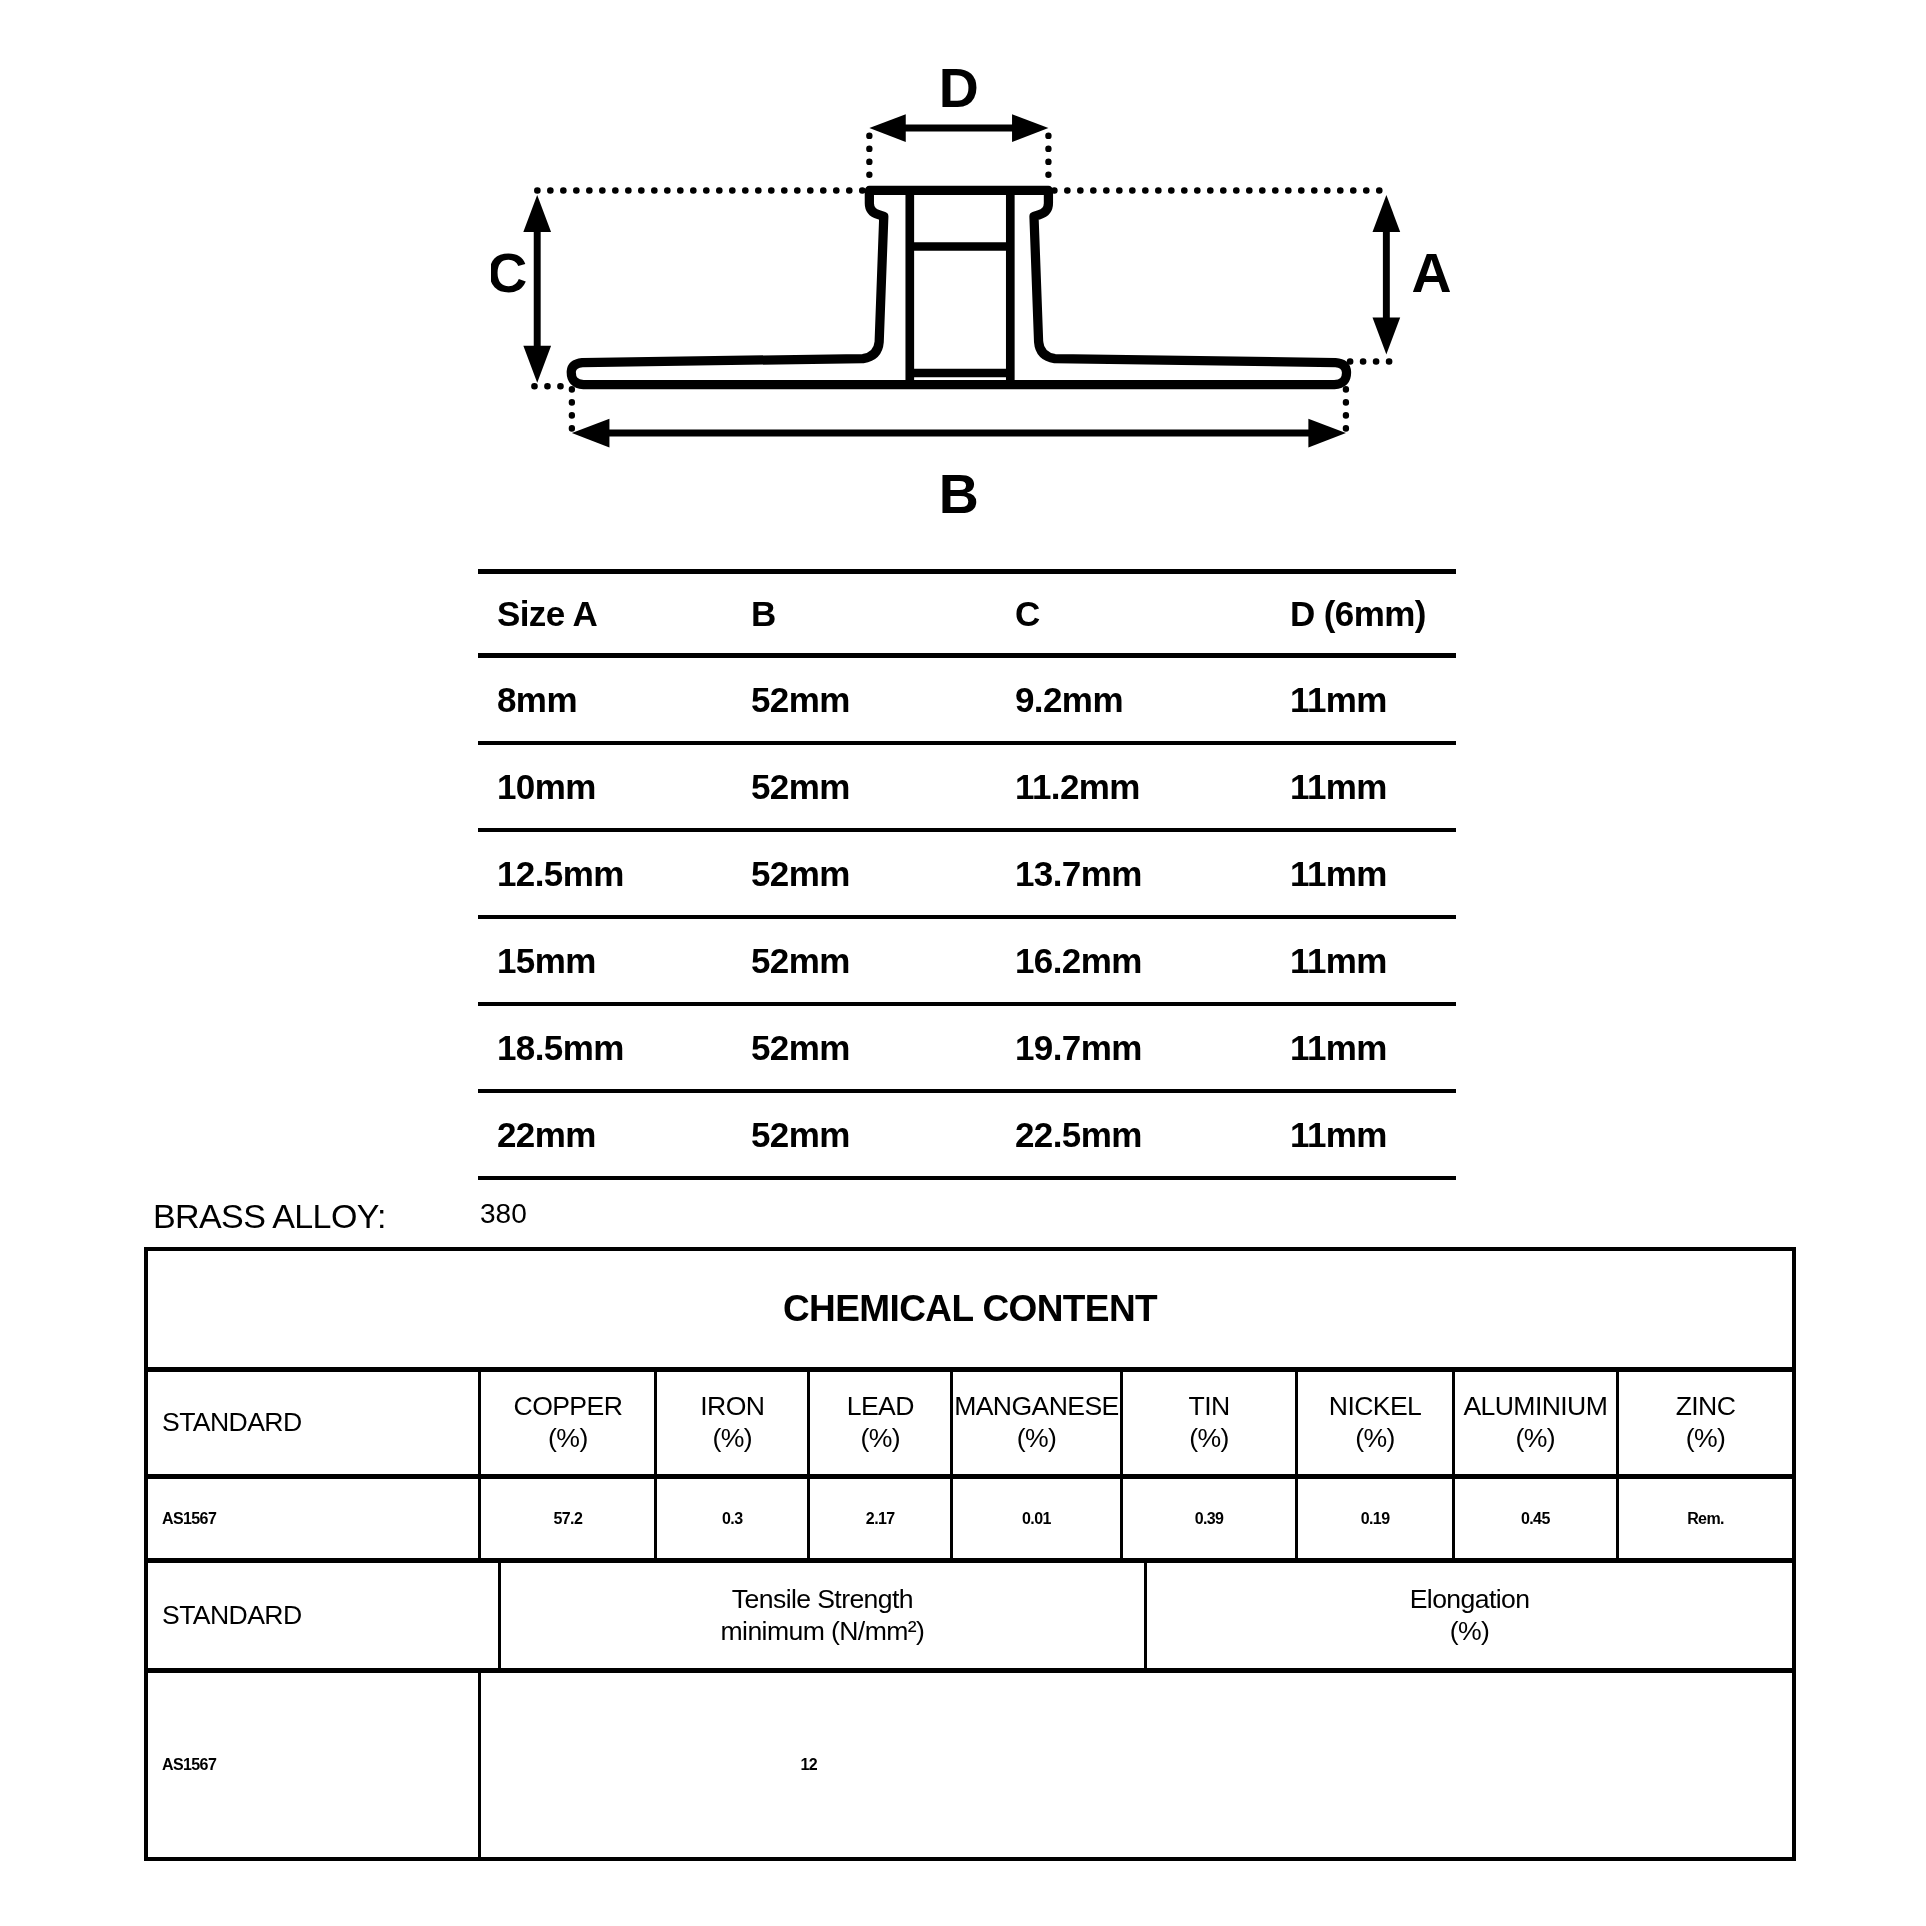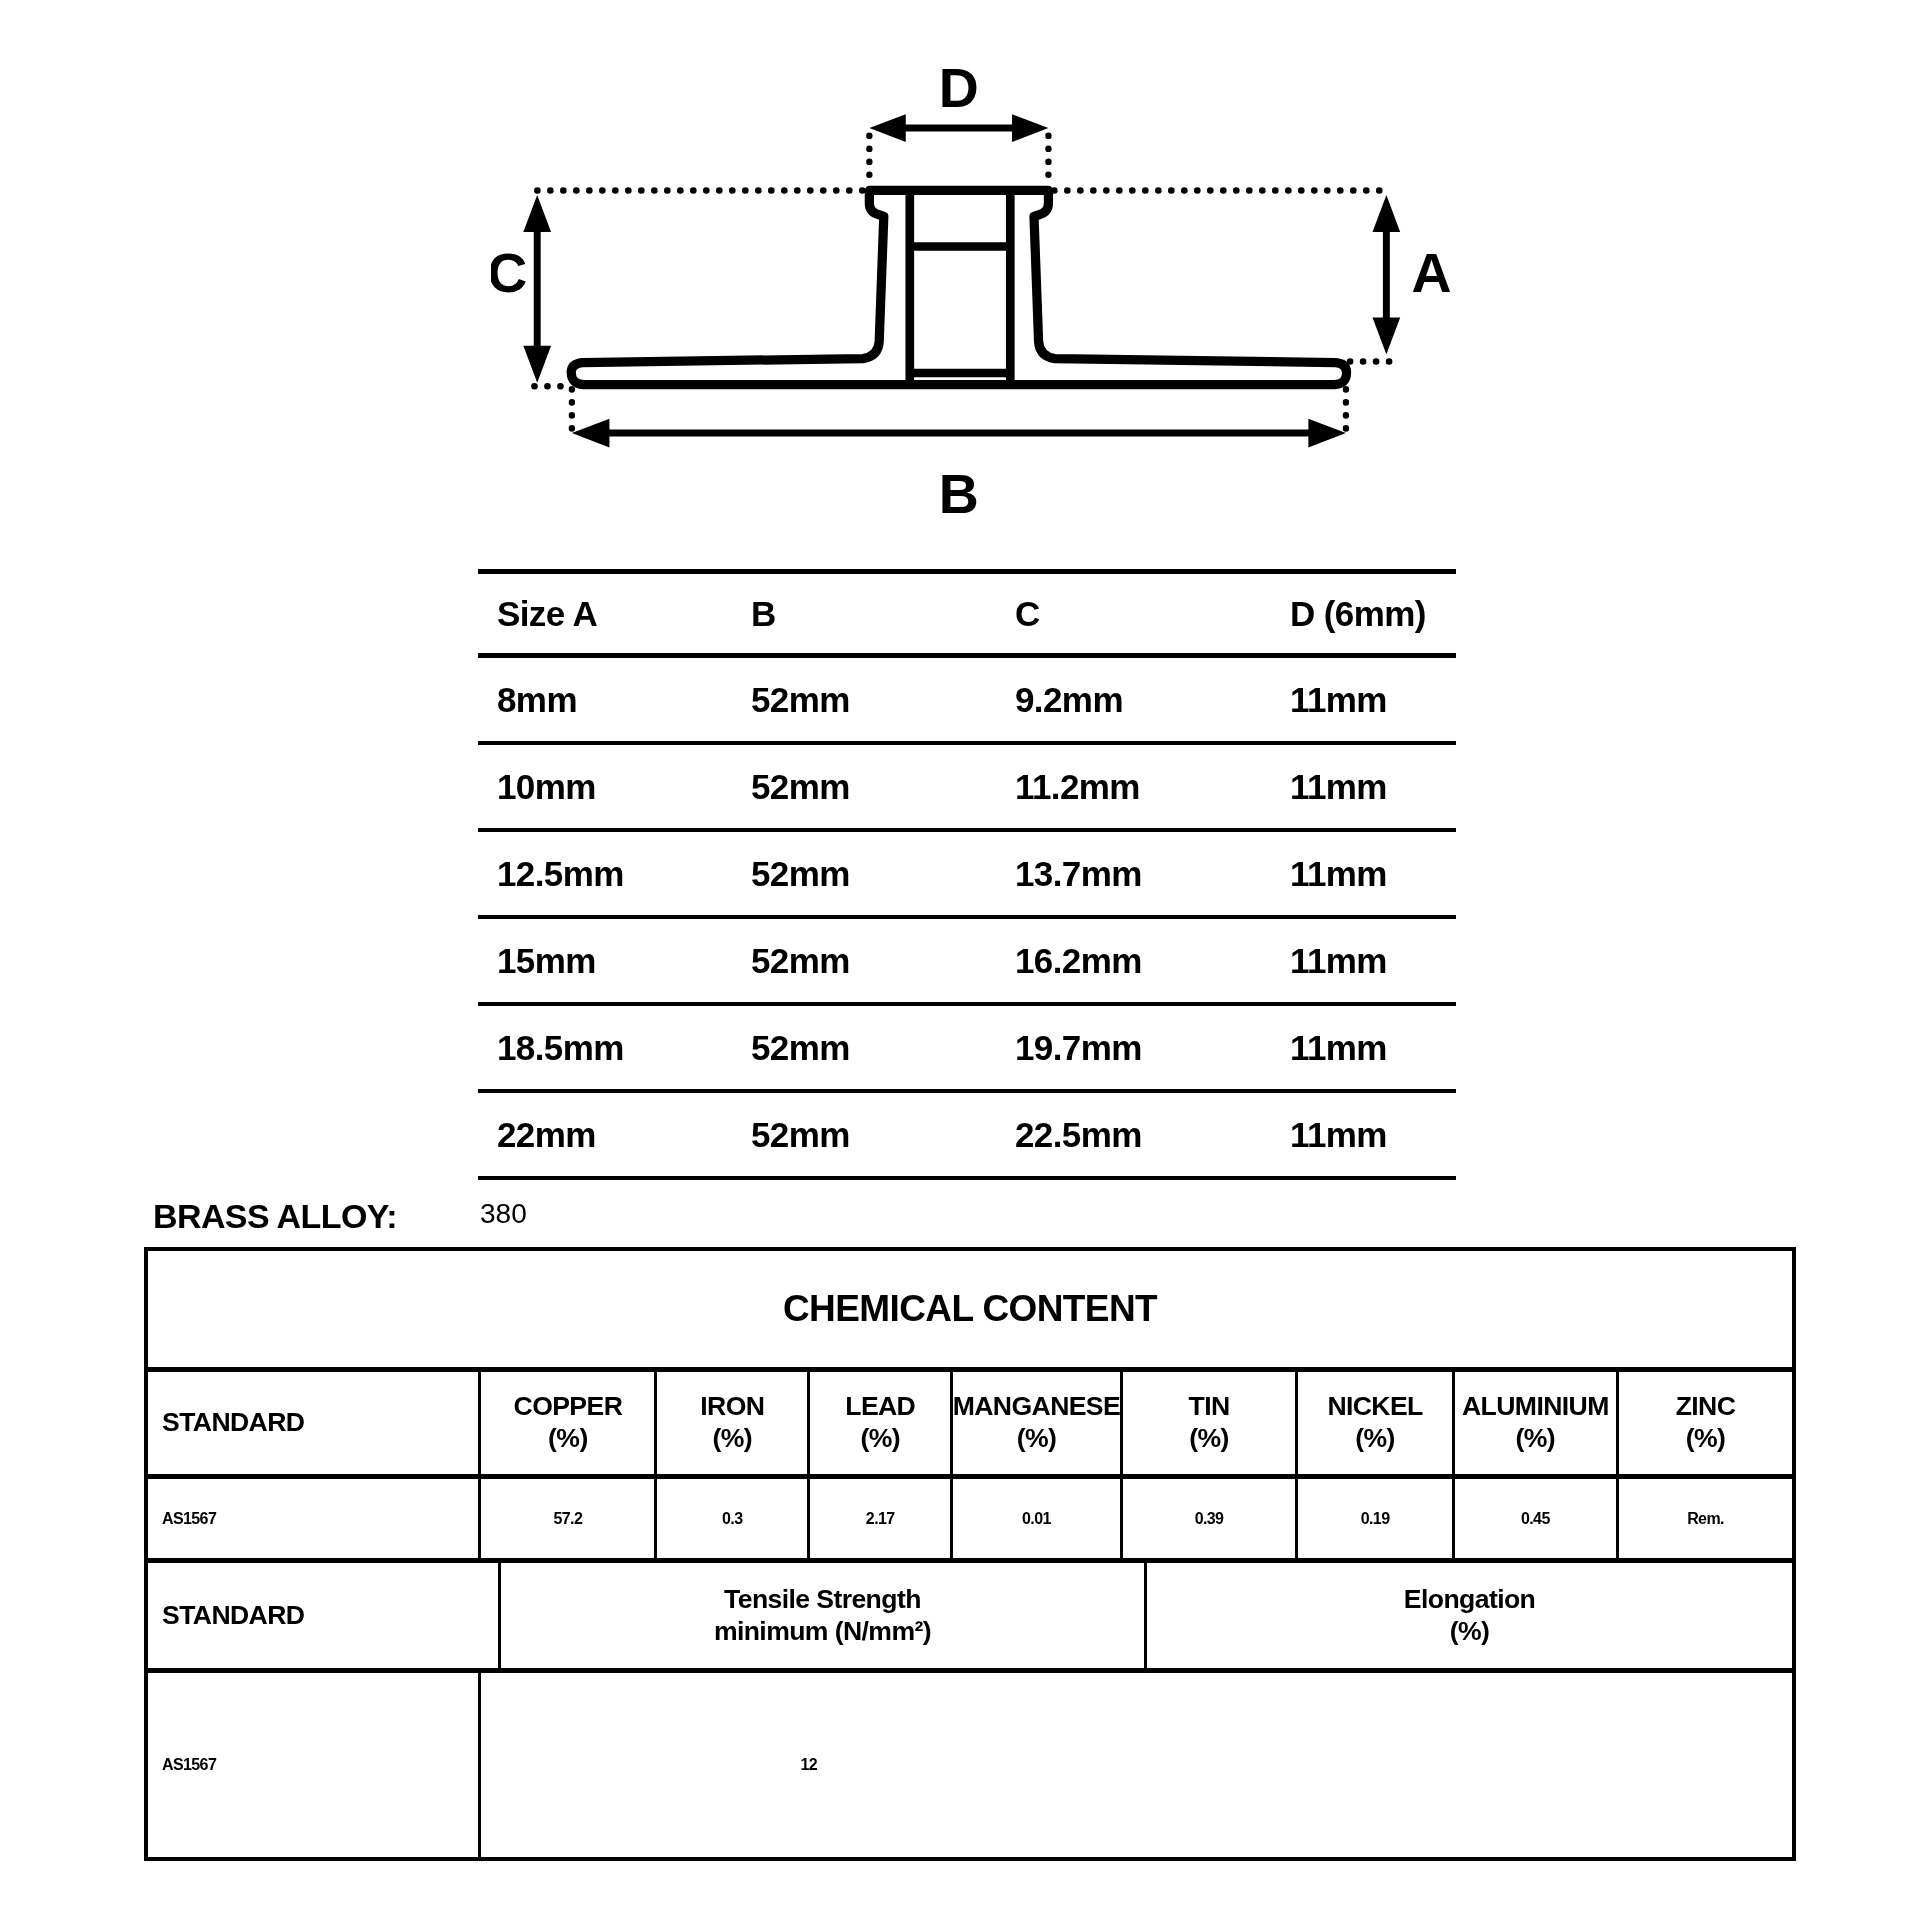--- a/index.html
+++ b/index.html
@@ -18,40 +18,40 @@
     left:478px;top:569px;width:978px;
     border-top:5.2px solid #000;
     font-weight:700;font-size:35px;letter-spacing:-0.6px;
   }
   .st-row{display:grid;grid-template-columns:254px 264px 275px 185px;align-items:center;}
   .st-row > div{padding-left:19px;white-space:nowrap;}
   .st-header{height:79px;border-bottom:5.2px solid #000;}
   .st-data{height:83px;border-bottom:4.6px solid #000;}
 
   
-  #brass-label{left:153px;top:1197px;font-size:34px;font-weight:700;letter-spacing:-0.6px;}
+  #brass-label{left:153px;top:1197px;font-size:34px;font-weight:400;letter-spacing:-0.6px;}
   #brass-value{left:480px;top:1198px;font-size:28px;font-weight:500;}
 
   
   #spec-table{
     left:144px;top:1247px;width:1652px;height:614px;
     border:4.6px solid #000;box-sizing:border-box;
     display:flex;flex-direction:column;
   }
   .row{display:flex;width:100%;box-sizing:border-box;}
   .cell{
     box-sizing:border-box;display:flex;flex-direction:column;
     justify-content:center;align-items:center;
     text-align:center;line-height:1.2;white-space:nowrap;
   }
   .cell.left{align-items:flex-start;text-align:left;padding-left:14px;}
   .cell + .cell{border-left:3.5px solid #000;}
   .title-row{justify-content:center;align-items:center;display:flex;
     font-size:37px;font-weight:700;letter-spacing:-0.6px;}
-  .hdr{font-size:26.6px;font-weight:700;letter-spacing:-0.6px;}
+  .hdr{font-size:26.6px;font-weight:400;letter-spacing:-0.6px;}
   .val{font-size:16px;font-weight:700;letter-spacing:-0.6px;}
   .bb{border-bottom:5.8px solid #000;}
 
   #chem-title{height:116px;}
   #chem-header{height:107px;}
   #chem-data{height:84px;}
   #mech-title{height:113px;}
   #mech-header{height:110px;}
   #mech-data{flex:1;}
 

